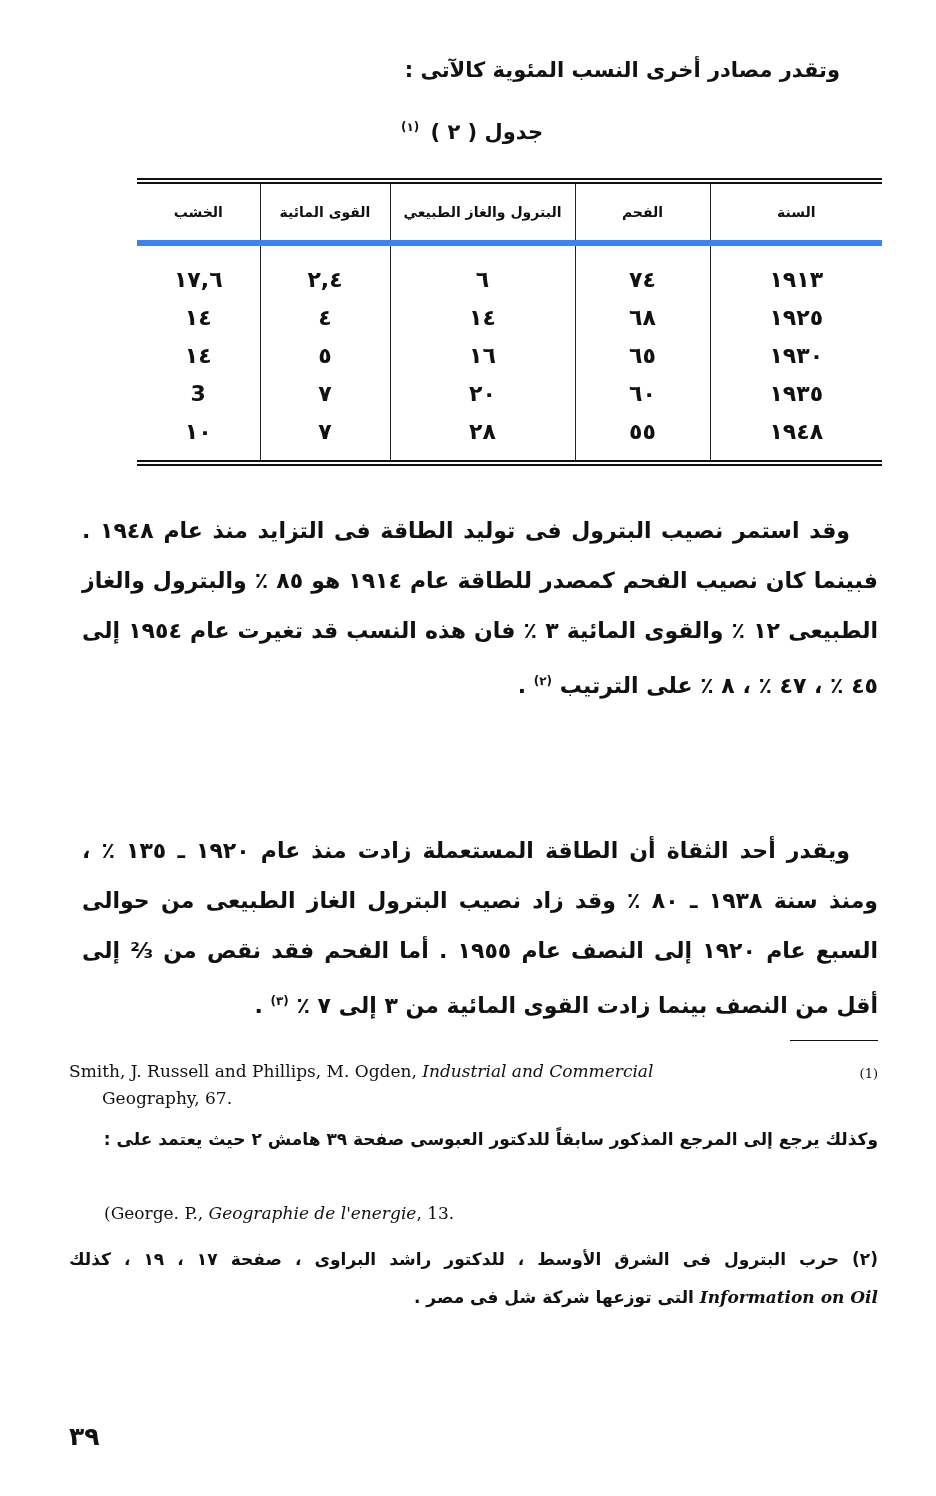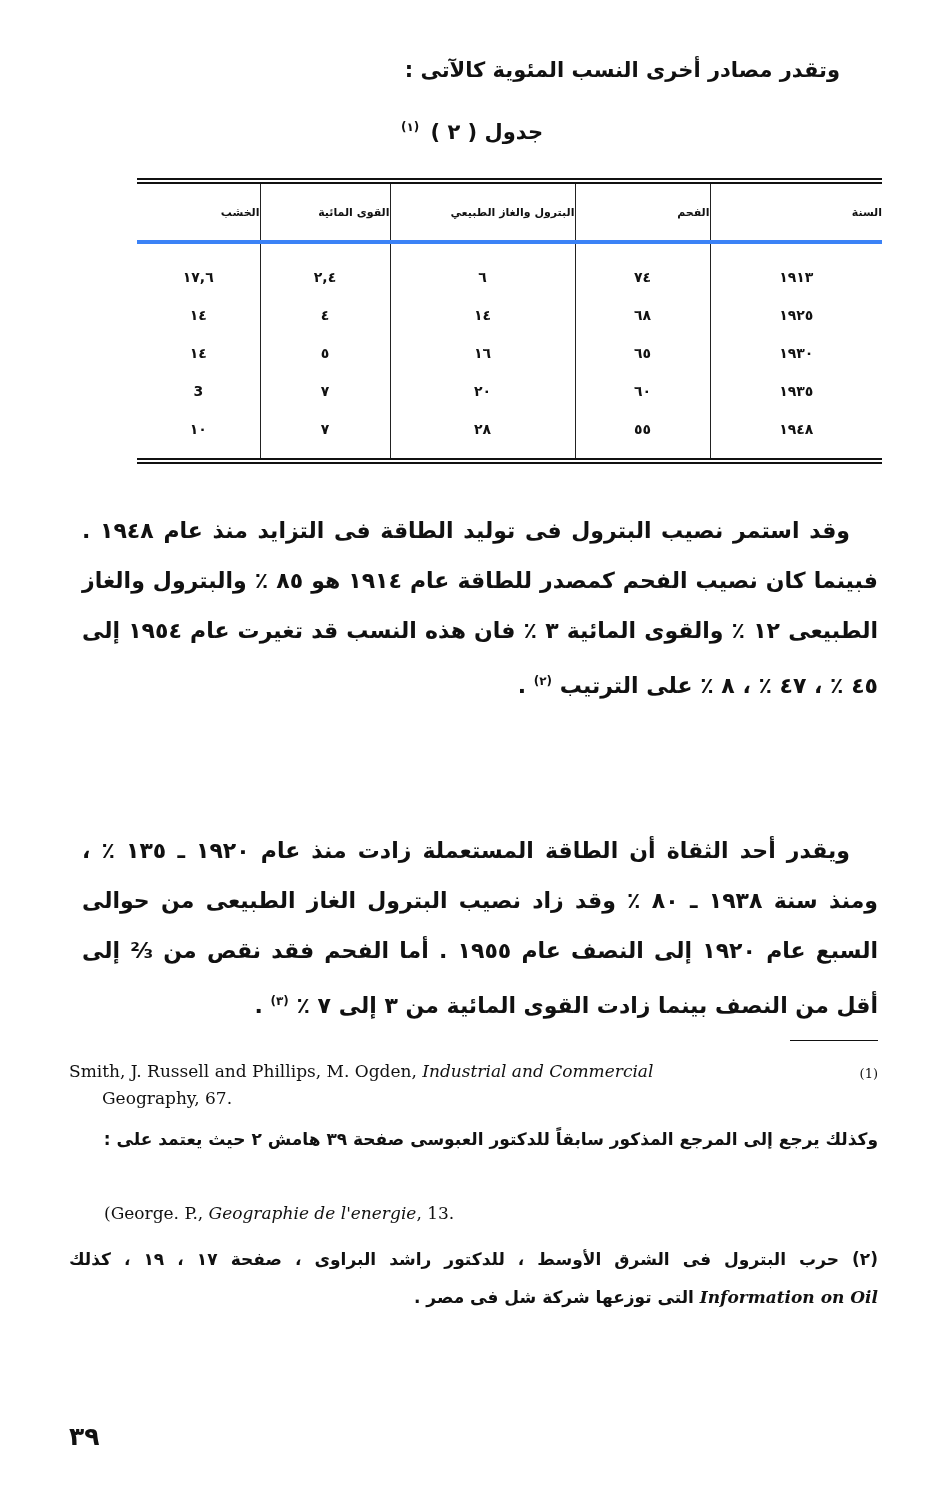--- a/index.html
+++ b/index.html
@@ -54,30 +54,30 @@
       border-bottom: 2px solid #111;
       height: 2px;
     }
     table.data-table {
       width: 100%;
       border-collapse: collapse;
       direction: rtl;
       table-layout: fixed;
     }
     table.data-table th {
-      font-size: 11px;
+      font-size: 14px;
       font-weight: bold;
       height: 56px;
       padding: 0;
-      text-align: right;
+      text-align: center;
       vertical-align: middle;
-      border-bottom: 4px solid #3b82f6;
+      border-bottom: 6px solid #3b82f6;
     }
     table.data-table td {
-      font-size: 14px;
+      font-size: 22px;
       font-weight: bold;
       height: 38px;
       padding: 0;
       text-align: center;
       vertical-align: middle;
     }
     table.data-table tr.first-row td { padding-top: 14px; }
     table.data-table tr.last-row td { padding-bottom: 10px; }
     table.data-table th + th,
     table.data-table td + td {

